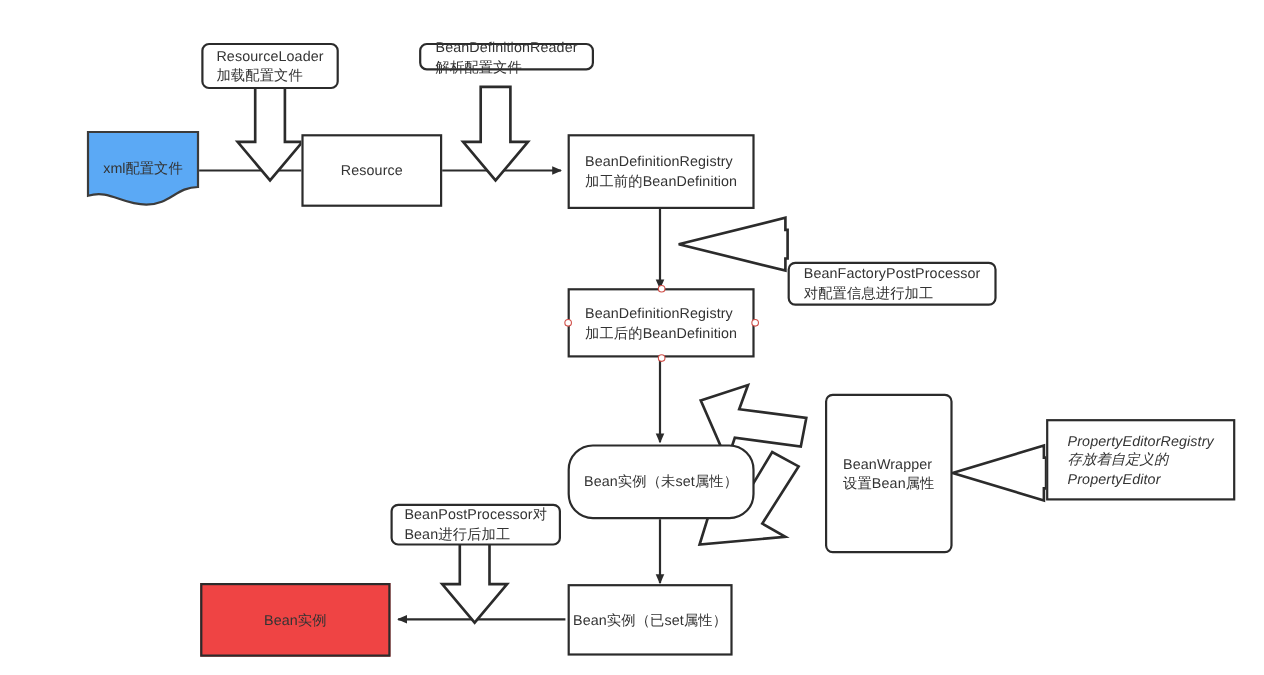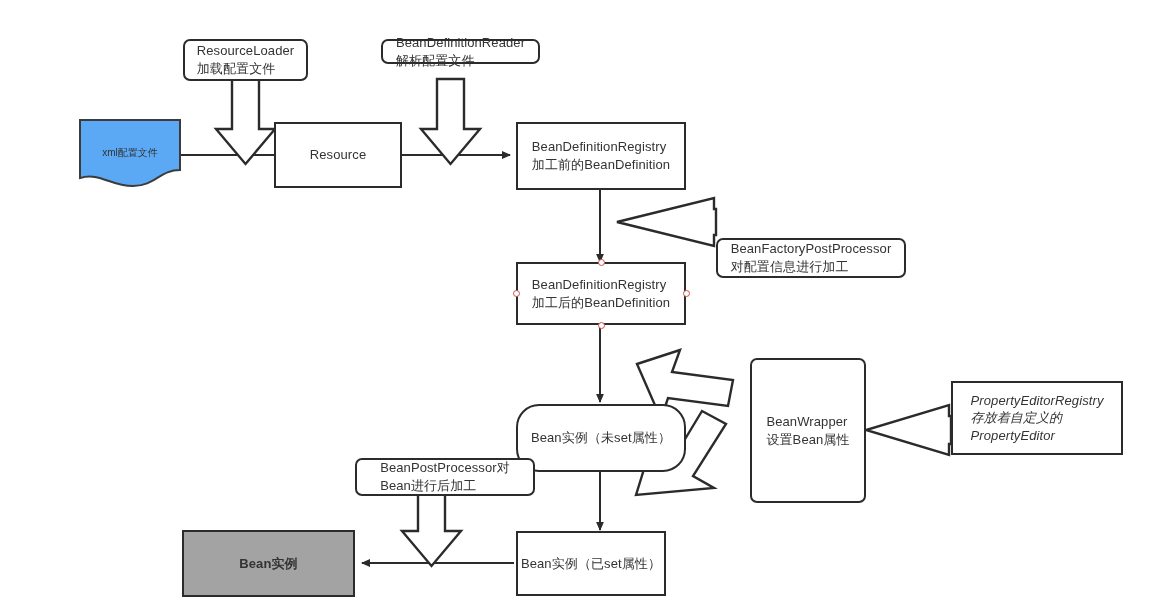--- a/index.html
+++ b/index.html
@@ -29,23 +29,22 @@
     line-height: 1.35;
     white-space: pre-line;
     background: #ffffff;
     border: 2px solid #2b2b2b;
     letter-spacing: 0.1px;
   }
   .node.rounded {
     border-radius: 7px;
   }
   .node.orange {
-    background: #a3a3a3;
+    background: #ef4444;
     border: 2px solid #2b2b2b;
-    font-weight: bold;
   }
   .svg-layer {
     position: absolute;
     left: 0;
     top: 0;
     width: 1149px;
     height: 614px;
     pointer-events: none;
   }
   .handle {
@@ -58,21 +57,21 @@
     border-radius: 50%;
     background: #ffffff;
     box-sizing: border-box;
   }
   .doc-text {
     position: absolute;
     display: flex;
     align-items: center;
     justify-content: center;
     color: #333333;
-    font-size: 10px;
+    font-size: 13px;
     text-align: center;
   }
 </style>
 </head>
 <body>
 
 <div id="canvas">
 
   <svg class="svg-layer" viewBox="0 0 1149 614">
     <defs>
@@ -135,20 +134,20 @@
 
   <div class="node" style="left:516px; top:404px; width:170px; height:68px;border-radius:23px;">Bean实例（未set属性）</div>
 
   <div class="node rounded" style="left:750px; top:358px; width:116px; height:145px;">BeanWrapper
 设置Bean属性</div>
 
   <div class="node" style="left:951px; top:381px; width:172px; height:74px;font-style:italic;">PropertyEditorRegistry
 存放着自定义的
 PropertyEditor</div>
 
-  <div class="node rounded" style="left:355px; top:458px; width:180px; height:38px;">BeanPostProcessor对
+  <div class="node rounded" style="left:355px; top:458px; width:155px; height:38px;">BeanPostProcessor对
 Bean进行后加工</div>
 
   <div class="node" style="left:516px; top:531px; width:150px; height:65px;">Bean实例（已set属性）</div>
 
   <div class="node orange" style="left:182px; top:530px; width:173px; height:67px;">Bean实例</div>
 
 </div>
 
 </body></html>

